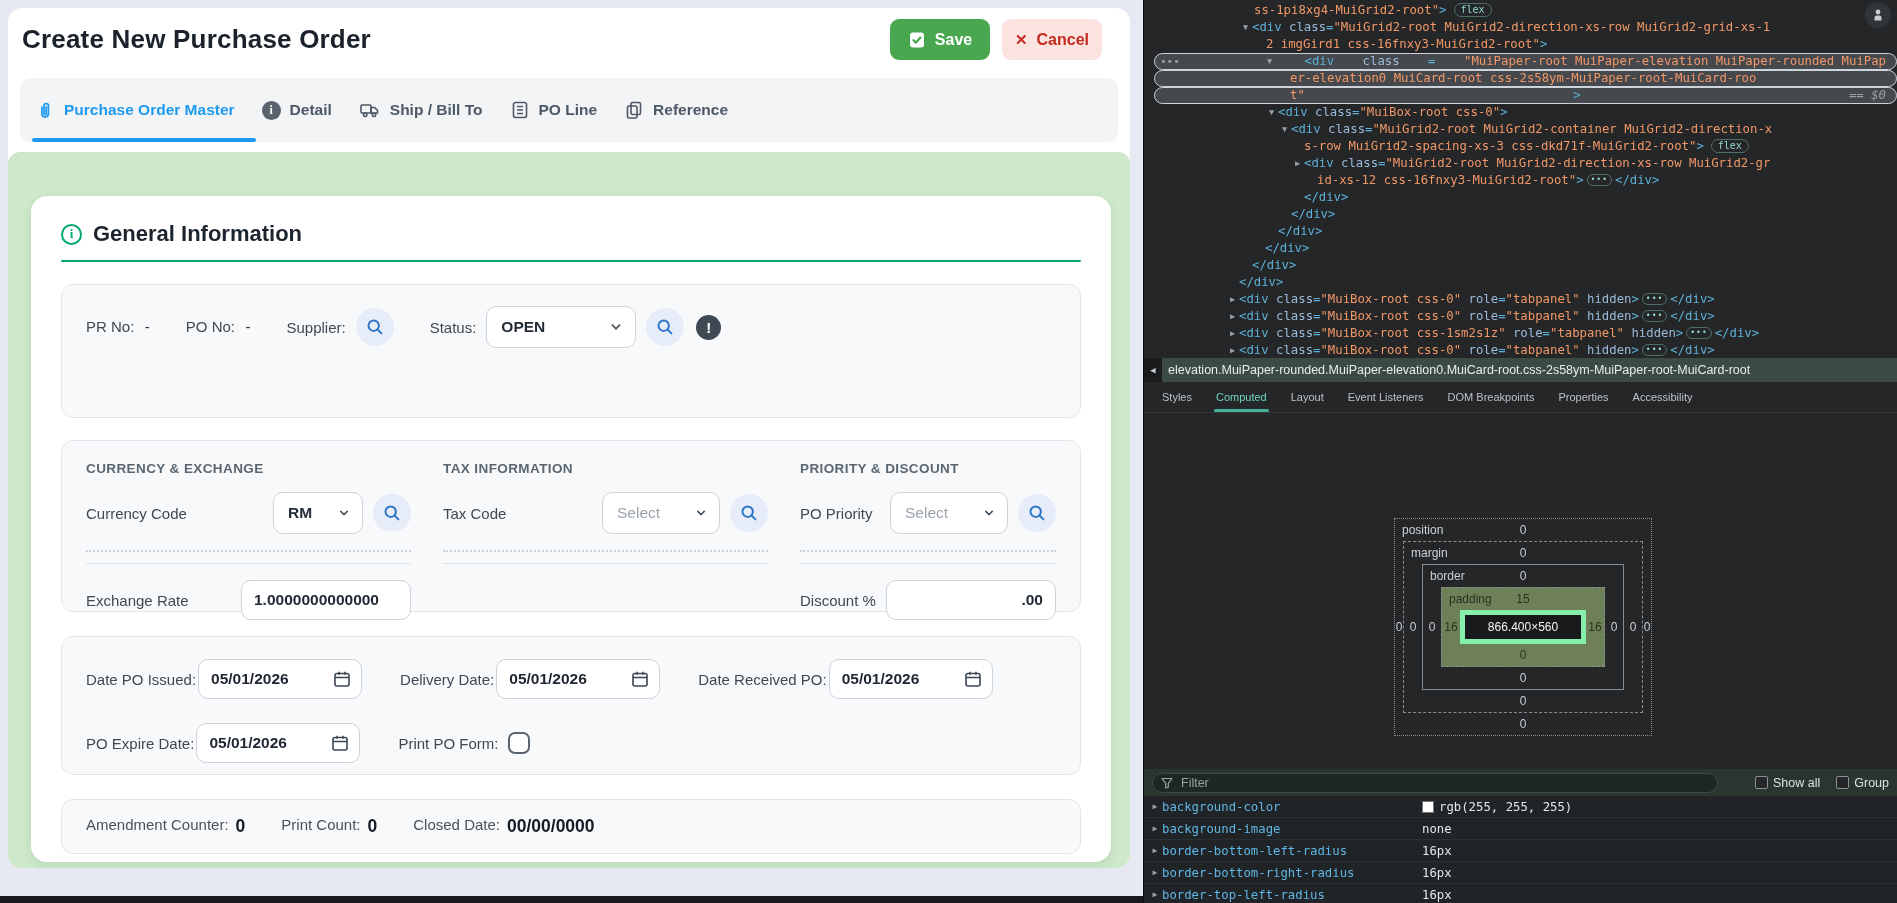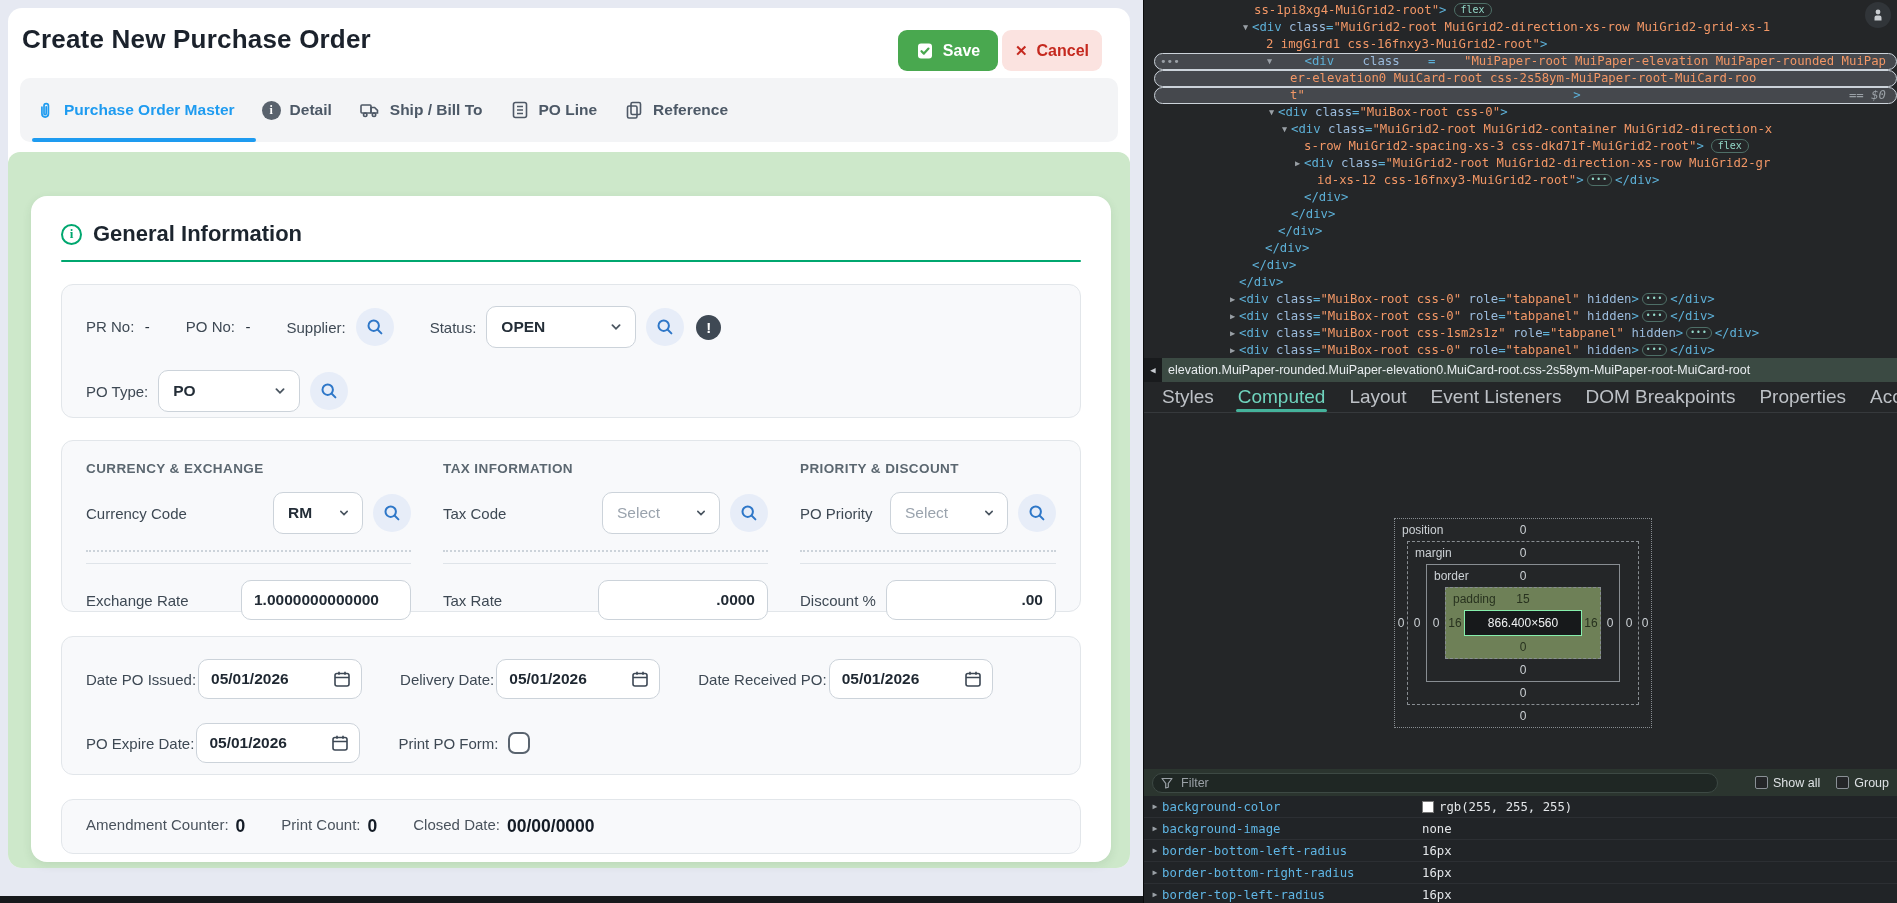--- a/index.html
+++ b/index.html
@@ -6,21 +6,21 @@
     font-family:"Liberation Sans",sans-serif;}
   #stage{position:relative;width:1897px;height:903px;}
 
   
   .app{position:absolute;left:0;top:0;width:1143px;height:903px;background:#e6e9f2;}
   .app-panel{position:absolute;left:8px;top:8px;width:1122px;height:860px;background:#fff;border-radius:14px;}
   .bottom-strip{position:absolute;left:0;top:896px;width:1143px;height:7px;background:#17191c;}
 
   .app-header{position:absolute;left:0;top:0;width:100%;height:66px;}
   .app-header h1{position:absolute;left:14px;top:16px;margin:0;font-size:26px;font-weight:700;color:#1b222c;letter-spacing:.2px;}
-  .hdr-actions{position:absolute;right:28px;top:22px;display:flex;gap:4px;}
+  .hdr-actions{position:absolute;right:28px;top:11px;display:flex;gap:12px;}
   .btn-save,.btn-cancel{display:flex;align-items:center;justify-content:center;gap:9px;width:100px;height:41px;
     border:none;border-radius:9px;font-family:"Liberation Sans",sans-serif;font-size:16px;font-weight:700;cursor:pointer;}
   .btn-save{background:#49a84f;color:#fff;}
   .btn-cancel{background:#fbe3e0;color:#c5291f;}
   .x-ic::after{content:"✕";font-size:15px;font-weight:700;color:#c5291f;}
 
   .tabbar{position:absolute;left:12px;top:70px;width:1098px;height:64px;background:#f3f4f6;border-radius:10px;
     display:flex;align-items:center;padding:0 0 0 14px;box-sizing:border-box;}
   .tab{display:flex;align-items:center;gap:9px;margin-right:27px;font-size:15.5px;font-weight:600;color:#4c5866;cursor:pointer;}
   .tab.active{color:#1e9bf0;font-weight:700;}
@@ -94,33 +94,33 @@
   .tk-g{color:#9aa0a6;font-style:italic;}
   .tk-b{display:inline-block;margin-left:7px;padding:0 6px;border:1px solid #4e6f67;border-radius:8px;color:#93d8c8;font-size:10px;line-height:12px;vertical-align:1px;}
   .tk-d{display:inline-block;margin:0 3px;padding:1px 3px 2px;border:1px solid #4e6f67;border-radius:7px;color:#93d8c8;font-size:8px;line-height:7px;letter-spacing:1px;vertical-align:2px;cursor:pointer;}
   .corner{position:absolute;top:2px;right:6px;width:26px;height:26px;border-radius:50%;background:#313539;display:flex;align-items:center;justify-content:center;}
 
   .crumbbar{position:absolute;top:358px;left:0;right:0;height:24px;display:flex;background:#202225;}
   .crumb-back{width:18px;background:#191b1d;color:#c7cbd0;display:flex;align-items:center;justify-content:center;font-size:9px;cursor:pointer;}
   .crumb{flex:1;background:#3b4a43;color:#e8ecef;font-family:"Liberation Sans",sans-serif;font-size:12.5px;line-height:24px;padding:0 6px;white-space:nowrap;overflow:hidden;cursor:pointer;}
 
   .dt-tabs{position:absolute;top:382px;left:0;right:0;height:31px;background:#242628;border-bottom:1px solid #36393c;
-    display:flex;padding-left:6px;font-family:"Liberation Sans",sans-serif;font-size:19px;color:#bdc1c6;box-sizing:border-box;}
+    display:flex;padding-left:6px;font-family:"Liberation Sans",sans-serif;font-size:11px;color:#bdc1c6;box-sizing:border-box;}
   .dt-tab{padding:0 12px;display:flex;align-items:center;position:relative;cursor:pointer;white-space:nowrap;}
   .dt-tab.active{color:#6fd3bd;}
   .dt-tab.active::after{content:"";position:absolute;left:10px;right:10px;bottom:0;height:3px;background:#45b39c;border-radius:2px;}
 
   .bm-wrap{position:absolute;top:518px;left:250px;width:258px;font-family:"Liberation Sans",sans-serif;font-size:12px;}
   .bm-layer{border-width:1px;border-color:#888d92;color:#ccd1d5;text-align:center;}
   .bm-row{position:relative;height:22px;display:flex;align-items:center;justify-content:center;}
   .bm-lab{position:absolute;left:7px;}
   .bm-mid{display:flex;align-items:center;justify-content:center;}
   .bm-side{width:18px;text-align:center;}
   .bm-pad{color:#28321f;}
-  .bm-content{min-width:104px;height:24px;background:#17191b;border:1px solid #86efac;color:#f1f3f4;
+  .bm-content{min-width:104px;height:24px;background:#17191b;border:5px solid #86efac;color:#f1f3f4;
     display:flex;align-items:center;justify-content:center;padding:0 6px;}
 
   .filterbar{position:absolute;top:769px;left:0;right:0;height:27px;background:#2b352f;display:flex;align-items:center;
     padding:0 8px;box-sizing:border-box;font-family:"Liberation Sans",sans-serif;}
   .filter-pill{width:566px;height:20px;border-radius:11px;background:#1f2724;border:1px solid #3d4944;display:flex;align-items:center;padding:0 8px;gap:6px;box-sizing:border-box;}
   .filter-pill input{flex:1;background:transparent;border:none;outline:none;color:#cfd3d7;font-size:12.5px;font-family:"Liberation Sans",sans-serif;}
   .filter-pill input::placeholder{color:#9aa0a6;}
   .cbgrp{display:flex;align-items:center;gap:5px;margin-left:16px;color:#dde1e4;font-size:12.5px;white-space:nowrap;}
   .cb{width:11px;height:11px;border:1px solid #8a9096;border-radius:2px;background:#242628;cursor:pointer;}
 
@@ -237,35 +237,20 @@
                   </svg>
               </div>
               <div class="chip">
                 <svg width="20" height="20" viewBox="0 0 20 20">
                     <circle cx="8.7" cy="8.7" r="5.2" stroke="#2e77c8" stroke-width="2" fill="none"></circle>
                     <path d="M12.8 12.8l3.6 3.6" stroke="#2e77c8" stroke-width="2" stroke-linecap="round"></path>
                   </svg>
               </div>
               <span class="warn"></span>
             </div>
-            <div class="frow">
-              <span class="flabel">PO Type:</span>
-              <div class="sel w-potype">
-                <span class="v">PO</span>
-                <svg width="18" height="18" viewBox="0 0 20 20">
-                    <path d="M6 8l4 4 4-4" stroke="#4a5560" stroke-width="2" fill="none" stroke-linecap="round"></path>
-                  </svg>
-              </div>
-              <div class="chip">
-                <svg width="20" height="20" viewBox="0 0 20 20">
-                    <circle cx="8.7" cy="8.7" r="5.2" stroke="#2e77c8" stroke-width="2" fill="none"></circle>
-                    <path d="M12.8 12.8l3.6 3.6" stroke="#2e77c8" stroke-width="2" stroke-linecap="round"></path>
-                  </svg>
-              </div>
-            </div>
           </div>
 
           <div class="panel p2">
             <div class="cols">
               <div>
                 <div class="colhdr">CURRENCY &amp; EXCHANGE</div>
                 <div class="colrow">
                   <span class="flabel">Currency Code</span>
                   <div class="sel w-rm">
                     <span class="v">RM</span>
@@ -299,24 +284,20 @@
                   </div>
                   <div class="chip">
                     <svg width="20" height="20" viewBox="0 0 20 20">
                         <circle cx="8.7" cy="8.7" r="5.2" stroke="#2e77c8" stroke-width="2" fill="none"></circle>
                         <path d="M12.8 12.8l3.6 3.6" stroke="#2e77c8" stroke-width="2" stroke-linecap="round"></path>
                       </svg>
                   </div>
                 </div>
                 <hr class="dotline">
                 <hr class="solidline">
-                <div class="colrow">
-                  <span class="flabel">Tax Rate</span>
-                  <div class="ratebox right w-rate">.0000</div>
-                </div>
               </div>
               <div>
                 <div class="colhdr">PRIORITY &amp; DISCOUNT</div>
                 <div class="colrow">
                   <span class="flabel">PO Priority</span>
                   <div class="sel w-sm">
                     <span class="ph">Select</span>
                     <svg width="16" height="16" viewBox="0 0 20 20">
                         <path d="M6 8l4 4 4-4" stroke="#4a5560" stroke-width="2" fill="none" stroke-linecap="round"></path>
                       </svg>

